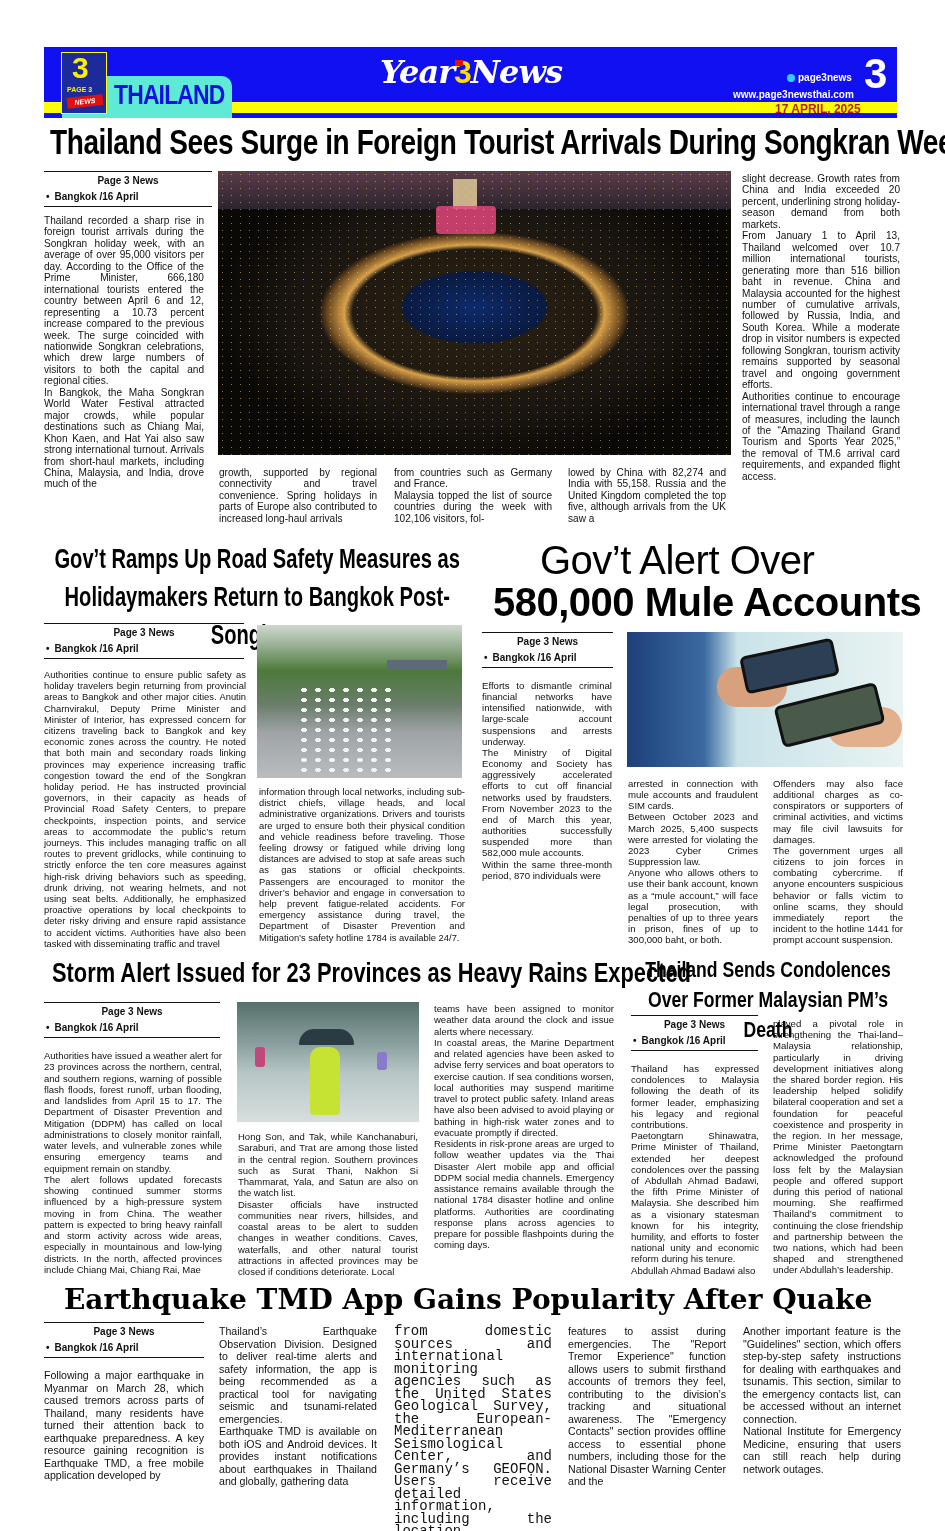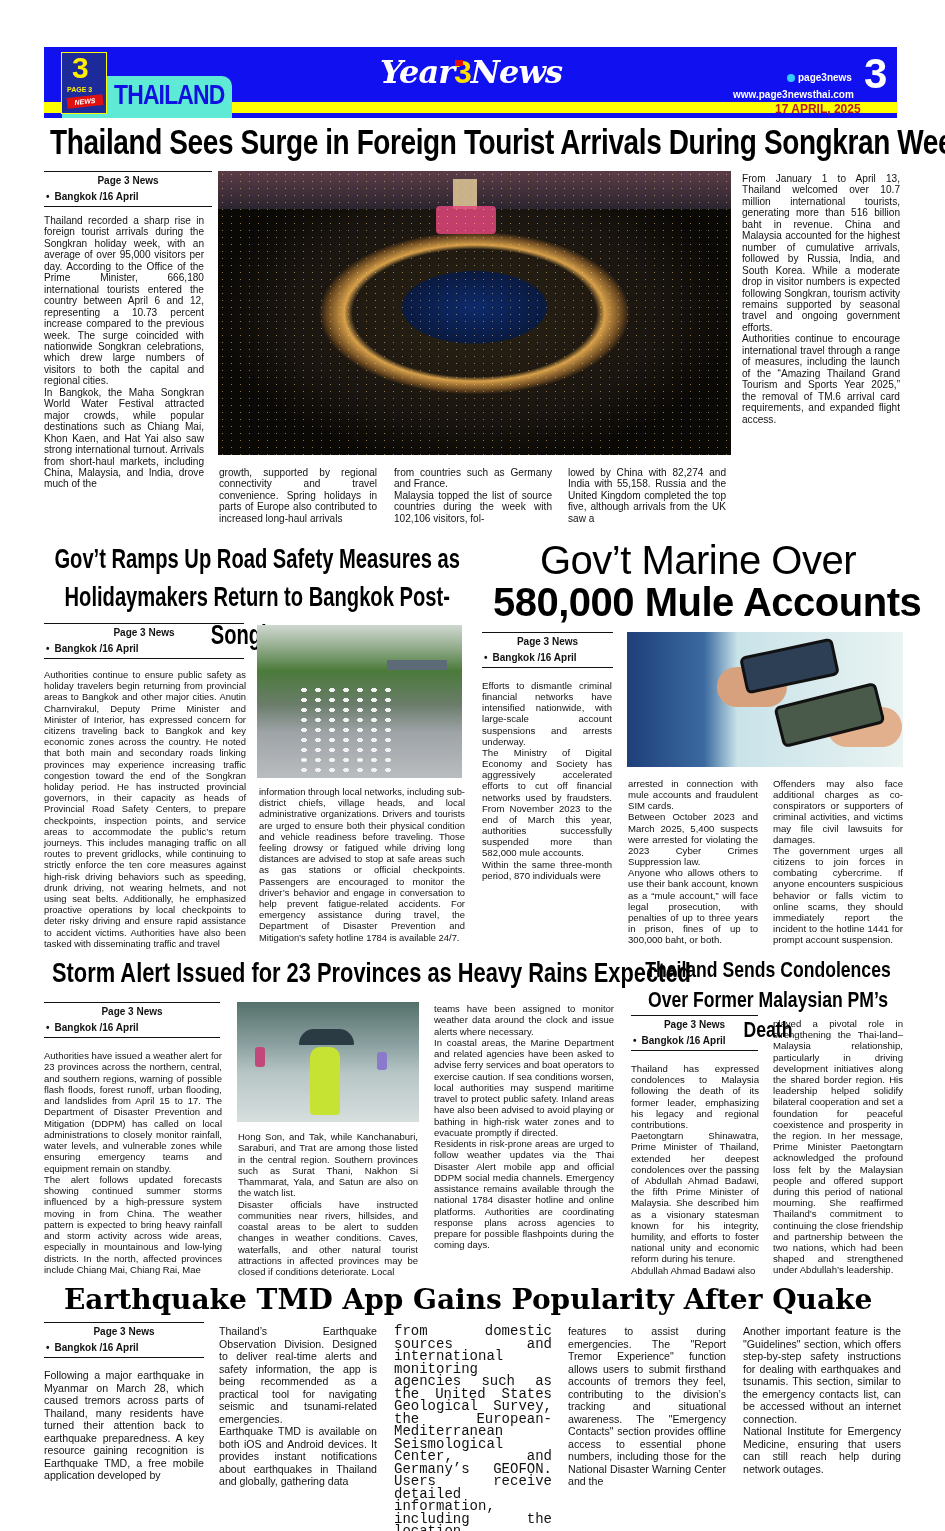--- a/index.html
+++ b/index.html
@@ -126,20 +126,21 @@
   <p>growth, supported by regional connectivity and travel convenience. Spring holidays in parts of Europe also contributed to increased long-haul arrivals</p>
 </div>
 <div class="col" style="left:394px; top:467px; width:158px;">
   <p>from countries such as Germany and France.</p>
   <p>Malaysia topped the list of source countries during the week with 102,106 visitors, fol-</p>
 </div>
 <div class="col" style="left:568px; top:467px; width:158px;">
   <p>lowed by China with 82,274 and India with 55,158. Russia and the United Kingdom completed the top five, although arrivals from the UK saw a</p>
 </div>
 <div class="col" style="left:742px; top:173px; width:158px;">
+  <p>slight decrease. Growth rates from China and India exceeded 20 percent, underlining strong holiday-season demand from both markets.</p>
   <p>From January 1 to April 13, Thailand welcomed over 10.7 million international tourists, generating more than 516 billion baht in revenue. China and Malaysia accounted for the highest number of cumulative arrivals, followed by Russia, India, and South Korea. While a moderate drop in visitor numbers is expected following Songkran, tourism activity remains supported by seasonal travel and ongoing government efforts.</p>
   <p>Authorities continue to encourage international travel through a range of measures, including the launch of the “Amazing Thailand Grand Tourism and Sports Year 2025,” the removal of TM.6 arrival card requirements, and expanded flight access.</p>
 </div>
 
 <div class="hl hl-road">Gov’t Ramps Up Road Safety Measures as Holidaymakers Return to Bangkok Post-Songkran</div>
 
 <div class="byline" style="left:44px; top:623px; width:200px;">
   <div class="src">Page 3 News</div>
   <div class="loc"><span class="bullet">•</span><span>Bangkok /16 April</span></div>
 </div>
@@ -147,21 +148,21 @@
   <p>Authorities continue to ensure public safety as holiday travelers begin returning from provincial areas to Bangkok and other major cities. Anutin Charnvirakul, Deputy Prime Minister and Minister of Interior, has expressed concern for citizens traveling back to Bangkok and key economic zones across the country. He noted that both main and secondary roads linking provinces may experience increasing traffic congestion toward the end of the Songkran holiday period. He has instructed provincial governors, in their capacity as heads of Provincial Road Safety Centers, to prepare checkpoints, inspection points, and service areas to accommodate the public’s return journeys. This includes managing traffic on all routes to prevent gridlocks, while continuing to strictly enforce the ten core measures against high-risk driving behaviors such as speeding, drunk driving, not wearing helmets, and not using seat belts. Additionally, he emphasized proactive operations by local checkpoints to deter risky driving and ensure rapid assistance to accident victims. Authorities have also been tasked with disseminating traffic and travel</p>
 </div>
 <div class="img img-road">
   <div class="gantry"></div>
     <div class="cars"></div>
 </div>
 <div class="col" style="left:259px; top:786px; width:206px; font-size:9.4px; line-height:11.2px;">
   <p>information through local networks, including sub-district chiefs, village heads, and local administrative organizations. Drivers and tourists are urged to ensure both their physical condition and vehicle readiness before traveling. Those feeling drowsy or fatigued while driving long distances are advised to stop at safe areas such as gas stations or official checkpoints. Passengers are encouraged to monitor the driver’s behavior and engage in conversation to help prevent fatigue-related accidents. For emergency assistance during travel, the Department of Disaster Prevention and Mitigation’s safety hotline 1784 is available 24/7.</p>
 </div>
 
-<div class="hl hl-mule1">Gov’t Marine Over</div>
+<div class="hl hl-mule1">Gov’t Alert Over</div>
 <div class="hl hl-mule2">580,000 Mule Accounts</div>
 
 <div class="byline" style="left:482px; top:632px; width:131px;">
   <div class="src">Page 3 News</div>
   <div class="loc"><span class="bullet">•</span><span>Bangkok /16 April</span></div>
 </div>
 <div class="col" style="left:482px; top:680px; width:130px; font-size:9.6px; line-height:11.15px;">
   <p>Efforts to dismantle criminal financial networks have intensified nationwide, with large-scale account suspensions and arrests underway.</p>
   <p>The Ministry of Digital Economy and Society has aggressively accelerated efforts to cut off financial networks used by fraudsters. From November 2023 to the end of March this year, authorities successfully suspended more than 582,000 mule accounts.</p>
   <p>Within the same three-month period, 870 individuals were</p>

